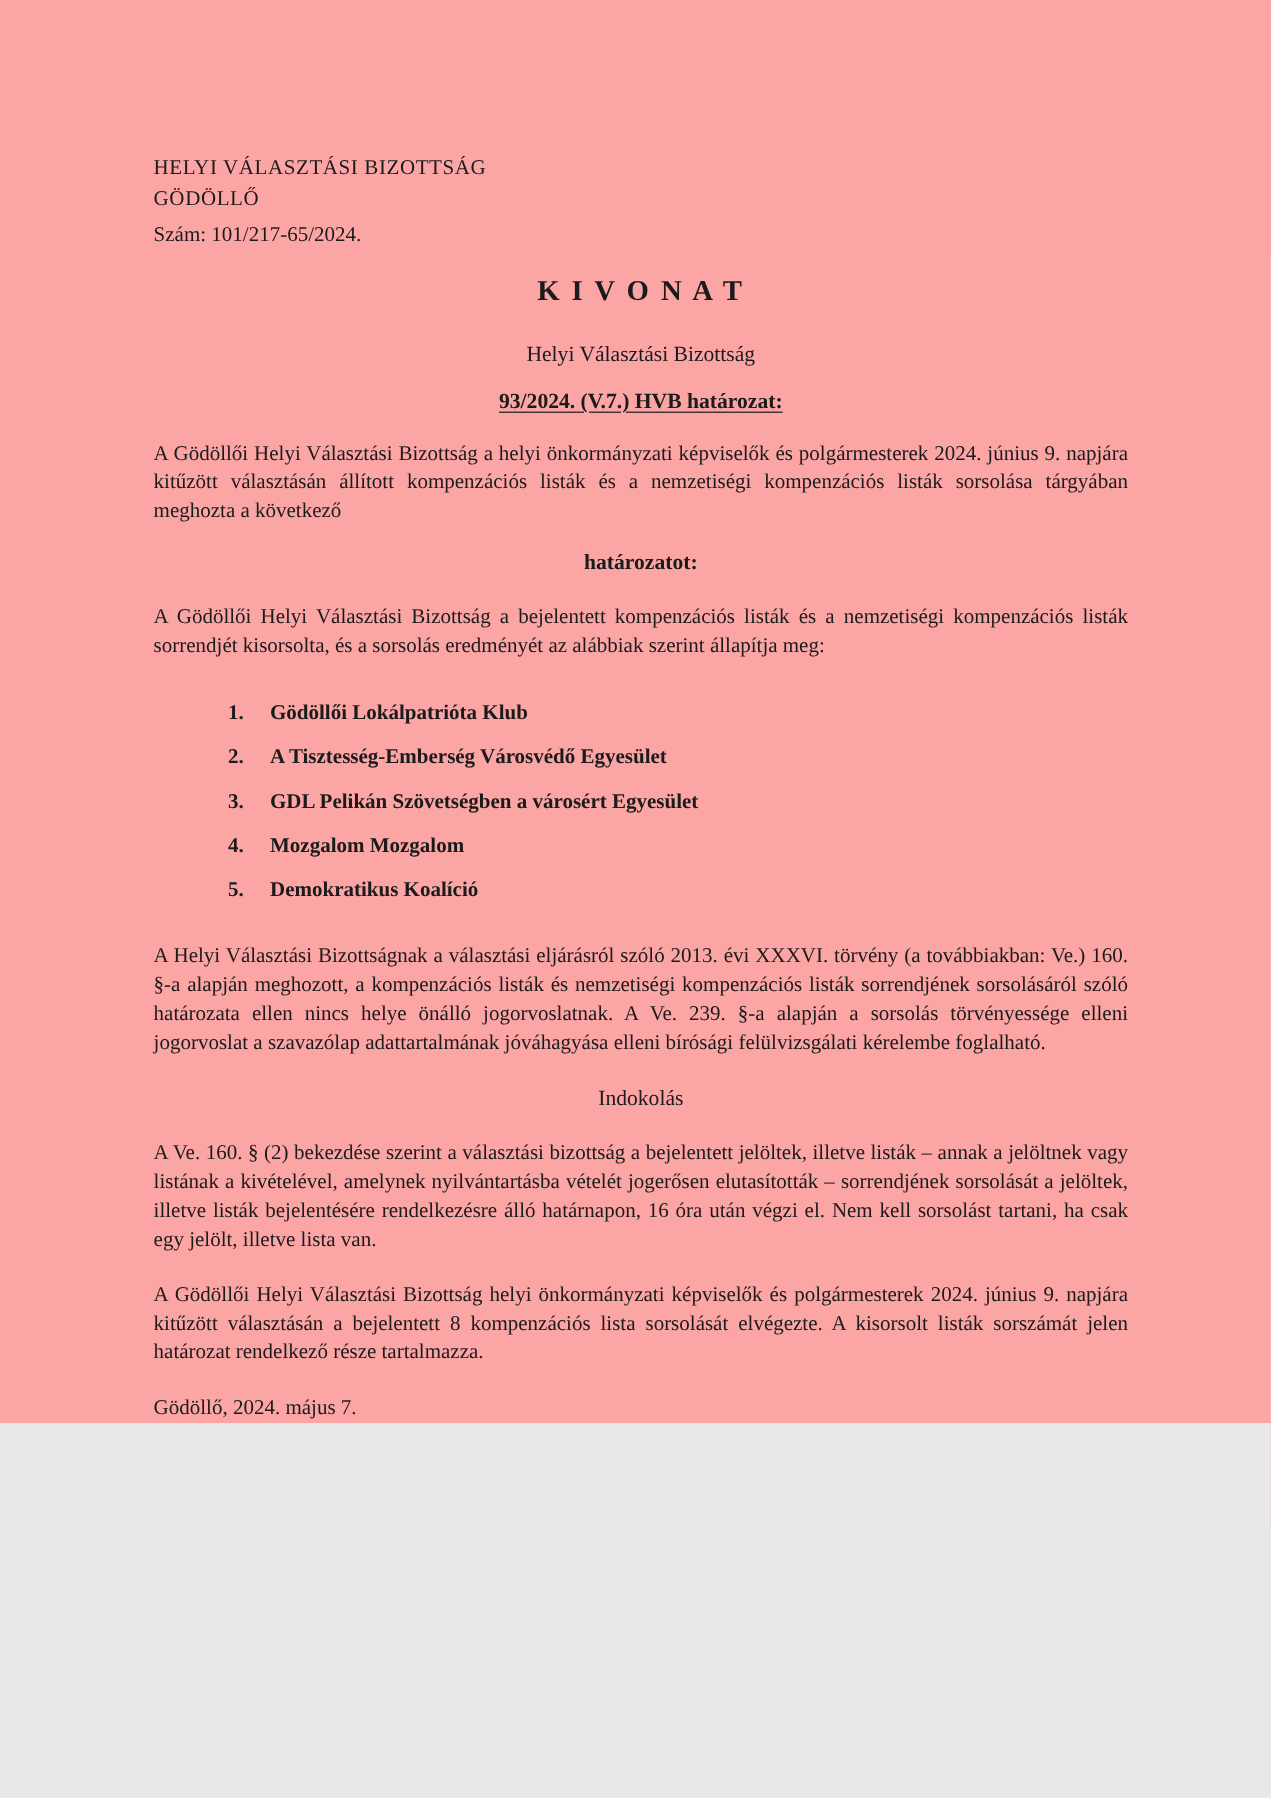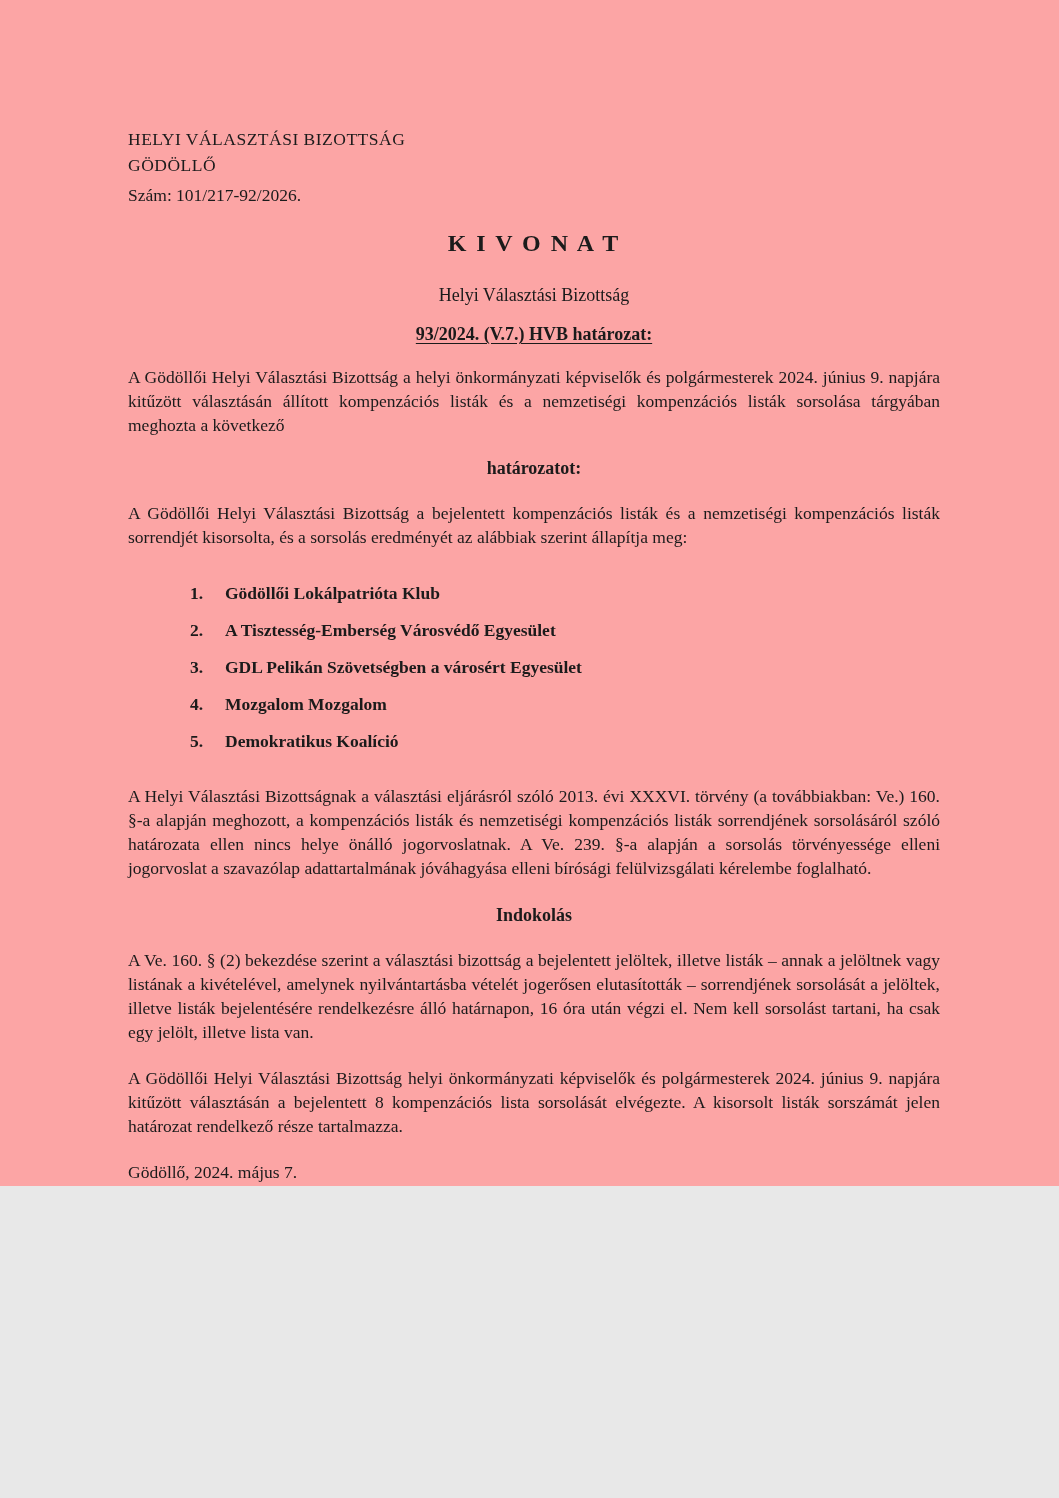--- a/index.html
+++ b/index.html
@@ -44,21 +44,21 @@
   .p-ruling{margin-top:20px;}
   .draw-list{margin:32px 0 0 62px;padding:0;list-style:none;}
   .draw-list li{
     font-weight:bold;font-size:17.5px;line-height:24px;
     margin-bottom:13px;
     display:flex;
   }
   .draw-list .num{width:35px;flex:0 0 35px;}
   .p-remedy{margin-top:31px;}
   .just-heading{
-    text-align:center;font-weight:bold;font-size:18px;line-height:26px;
+    text-align:center;font-weight:normal;font-size:18px;line-height:26px;
     margin-top:22px;
   }
   .p-just1{margin-top:20px;}
   .p-just2{margin-top:22px;}
   .dateline{font-size:17.5px;line-height:24px;margin-top:22px;}
   .sig-svg{position:absolute;left:530px;top:1215px;}
   .sig-name{
     position:absolute;left:595px;top:1250px;width:200px;
     text-align:left;font-weight:bold;font-size:24px;line-height:24px;
   }
@@ -78,21 +78,21 @@
   }
 </style>
 </head>
 <body>
 
 <div class="page">
   <div class="content">
 
     <div class="org-line">HELYI VÁLASZTÁSI BIZOTTSÁG</div>
     <div class="org-line">GÖDÖLLŐ</div>
-    <div class="case-number">Szám: 101/217-92/2026.</div>
+    <div class="case-number">Szám: 101/217-65/2024.</div>
 
     <div class="doc-title">K I V O N A T</div>
 
     <div class="subtitle-block">
       <div class="subtitle">Helyi Választási Bizottság</div>
     </div>
 
     <div class="decision-heading">93/2024. (V.7.) HVB határozat:</div>
 
     <p class="para p-intro">A Gödöllői Helyi Választási Bizottság a helyi önkormányzati képviselők és polgármesterek 2024. június 9. napjára kitűzött választásán állított kompenzációs listák és a nemzetiségi kompenzációs listák sorsolása tárgyában meghozta a következő</p>

